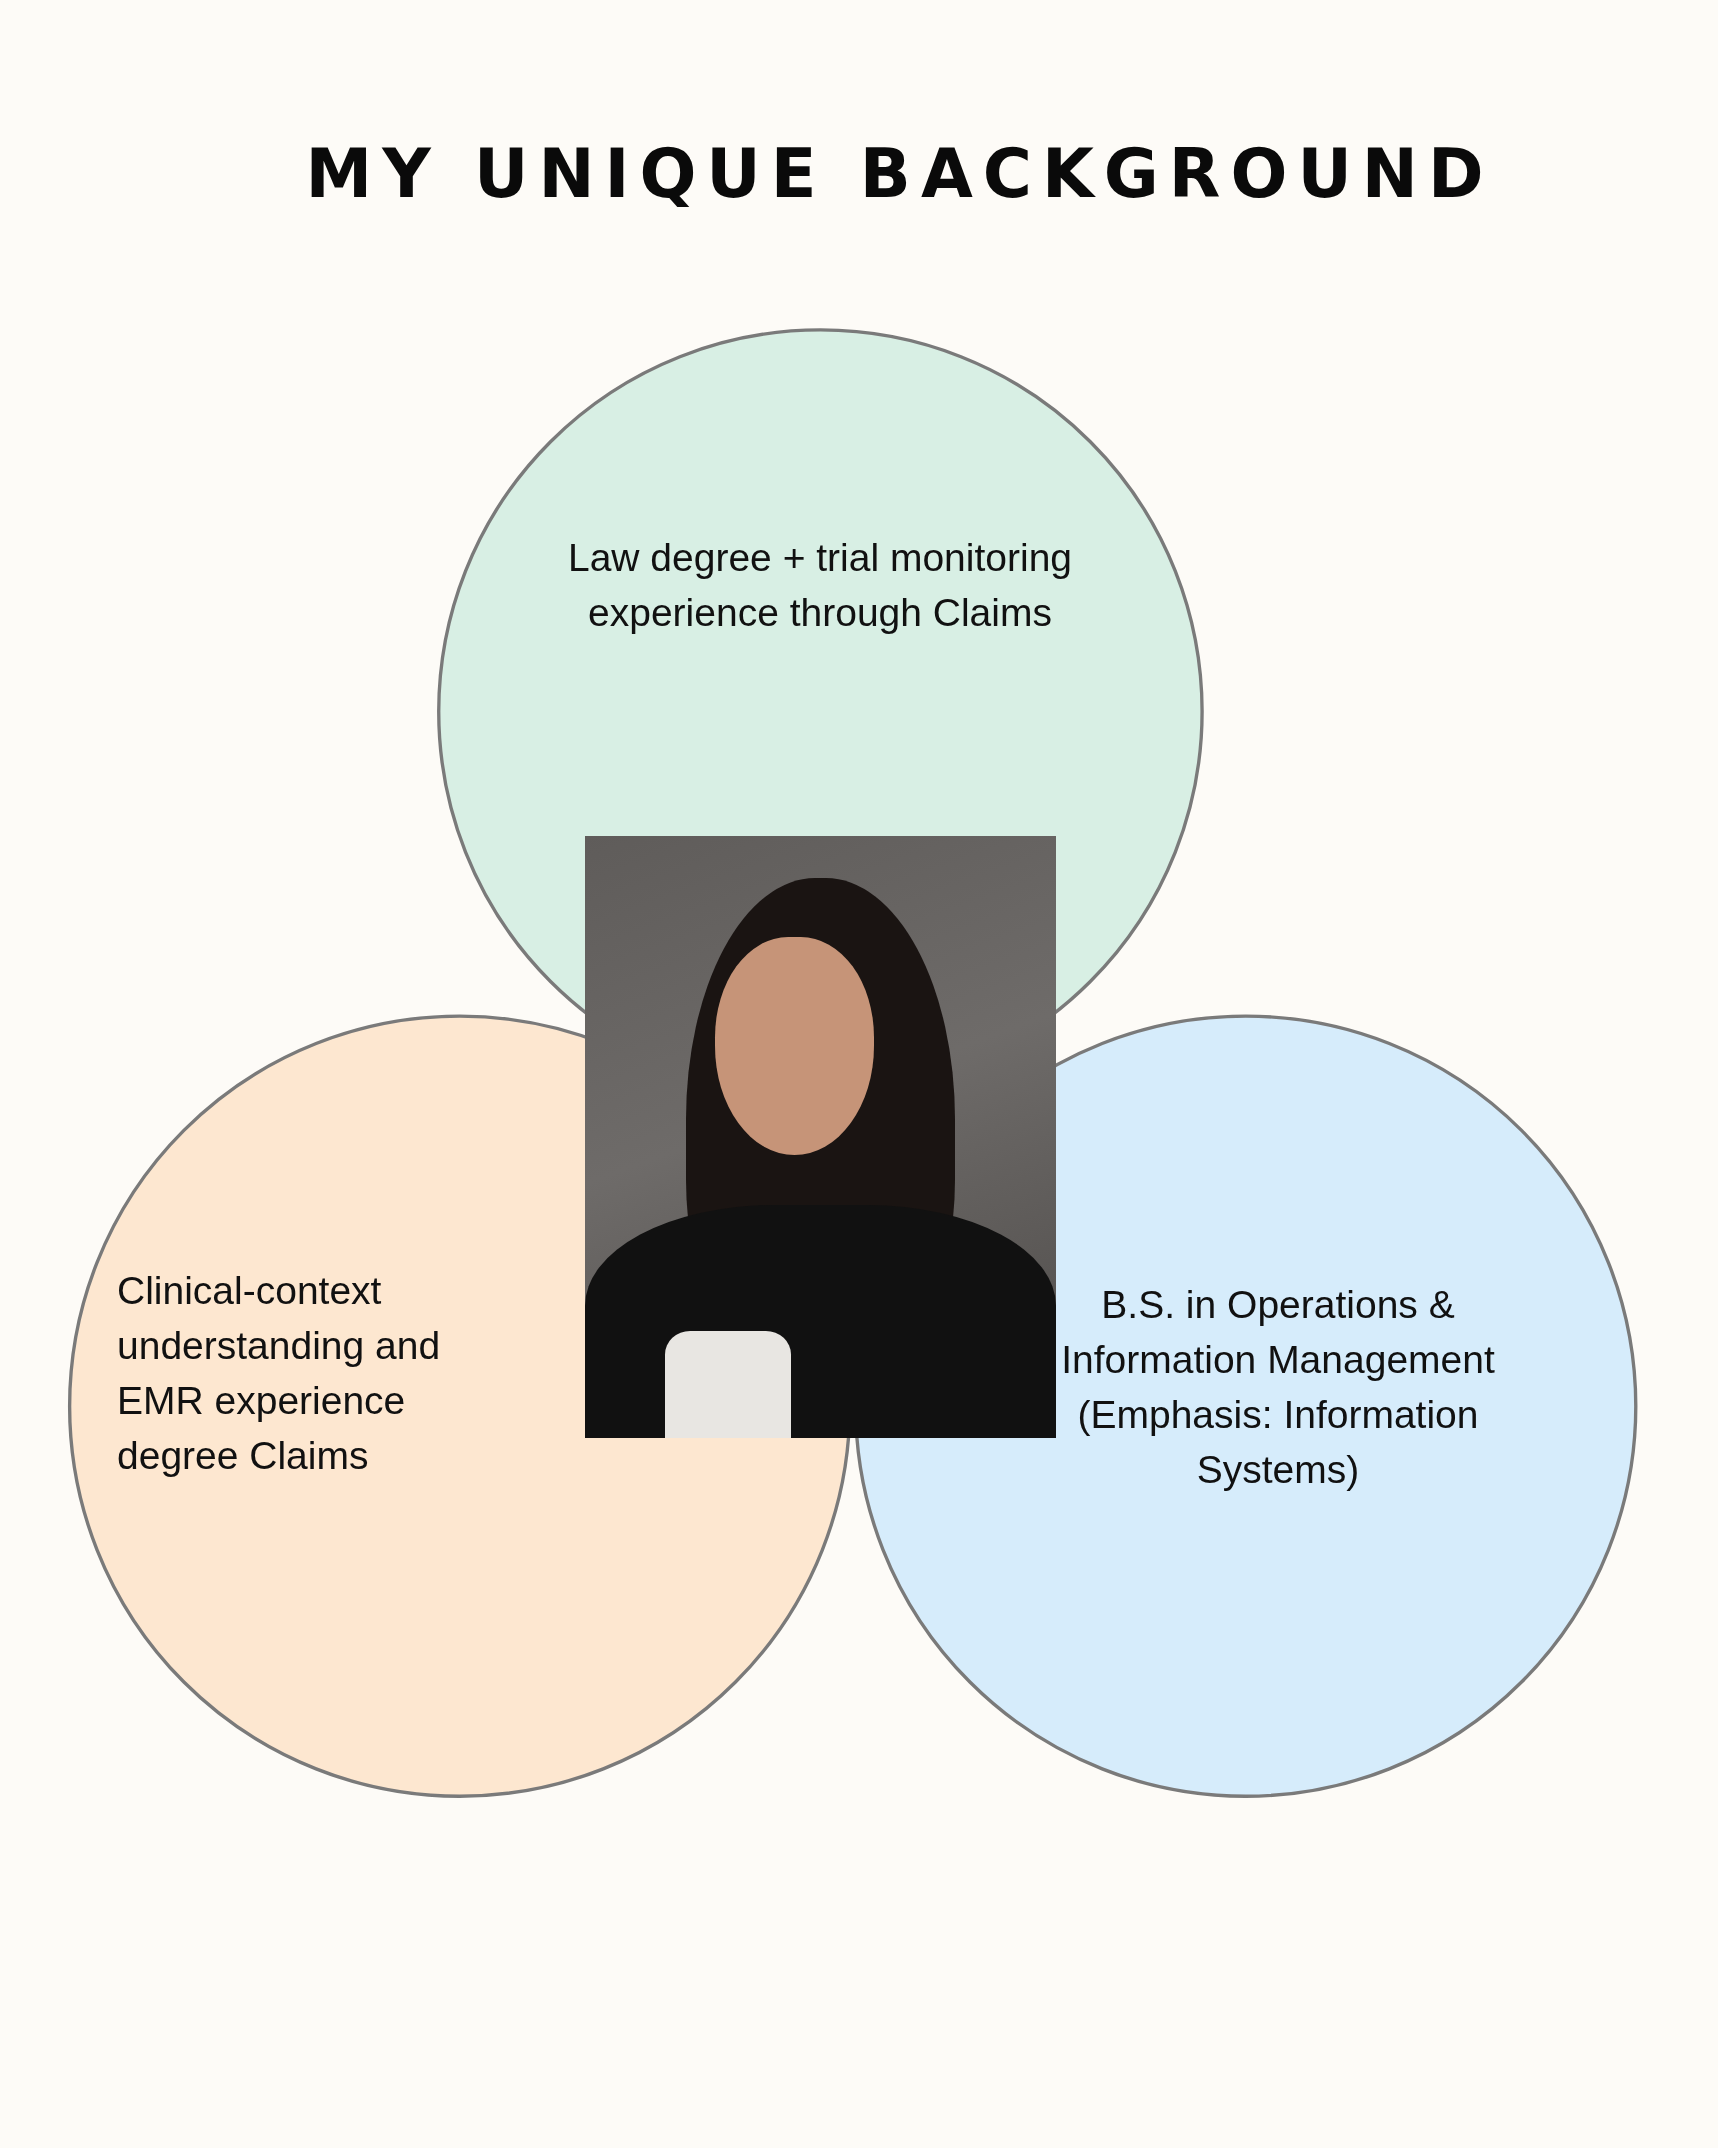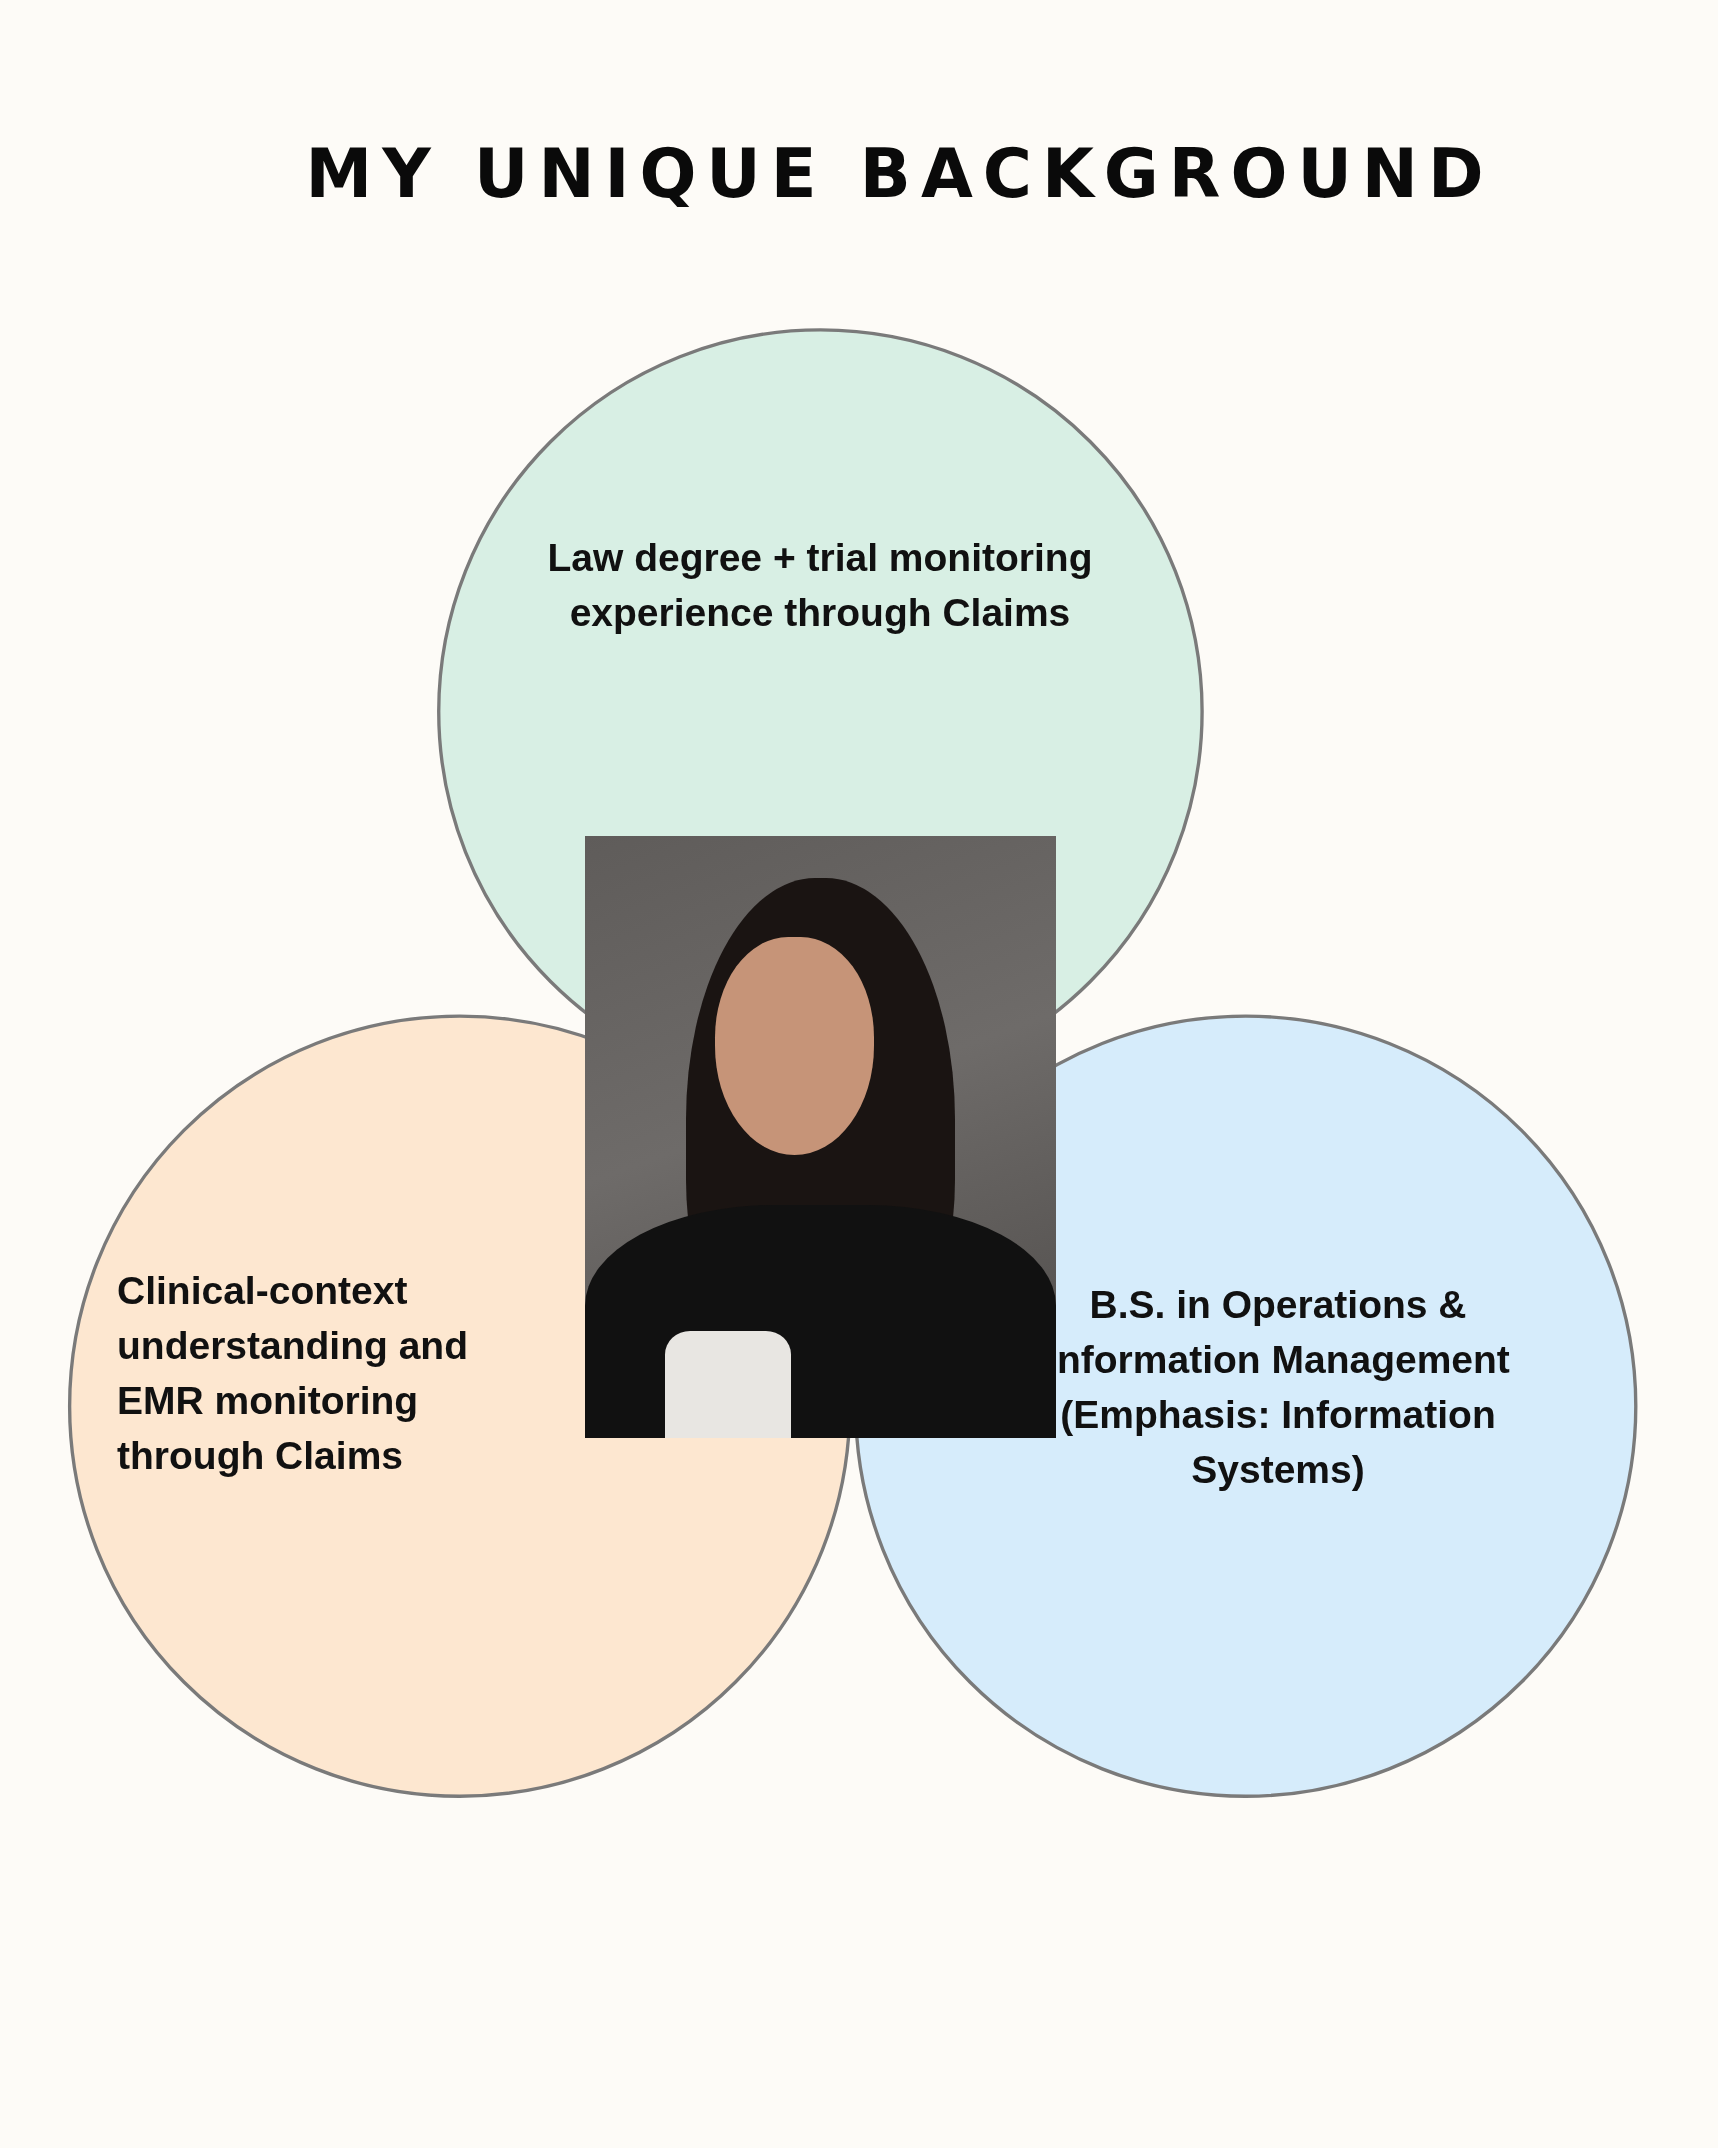--- a/index.html
+++ b/index.html
@@ -1,19 +1,19 @@
 <!DOCTYPE html>
 <html style="font-size:13.4px"><head>
 <meta charset="utf-8">
 <style>
   html, body { margin:0; padding:0; }
   body { width:1718px; height:2148px; background:#fdfbf7; position:relative; overflow:hidden; font-family:"Liberation Sans", sans-serif; }
   .title { position:absolute; left:0; top:134px; width:1799px; text-align:center; font-family:"DejaVu Sans", sans-serif; font-weight:bold; font-size:67px; letter-spacing:10px; color:#0a0a0a; line-height:81px; }
   svg.venn { position:absolute; left:0; top:0; }
-  .label { position:absolute; font-weight:bold; font-size:39px; line-height:55px; color:#111; }
+  .label { position:absolute; font-weight:normal; font-size:39px; line-height:55px; color:#111; }
   .label-top { left:503px; top:530px; width:634px; text-align:center; }
   .label-left { left:117px; top:1263px; width:394px; text-align:left; }
   .label-right { left:1040px; top:1277px; width:476px; text-align:center; }
   .photo { position:absolute; left:585px; top:836px; width:471px; height:602px; background:linear-gradient(160deg,#5f5c5a 0%,#6e6b69 45%,#4d4a48 100%); overflow:hidden; }
   .photo .hair { position:absolute; left:101px; top:42px; width:269px; height:503px; background:#1a1412; border-radius:48% 48% 40% 40%; }
   .photo .face { position:absolute; left:130px; top:101px; width:159px; height:218px; background:#c69478; border-radius:46% 46% 50% 50%; }
   .photo .jacket { position:absolute; left:0; top:369px; width:471px; height:252px; background:#111; border-radius:40% 40% 0 0; }
   .photo .shirt { position:absolute; left:80px; top:495px; width:126px; height:117px; background:#e8e6e2; border-radius:20% 20% 0 0; }
 </style>
 </head>
@@ -21,21 +21,21 @@
 
 <div class="title">MY UNIQUE BACKGROUND</div>
 
 <svg class="venn" width="1718" height="2148" viewBox="0 0 2048 2560">
   <circle cx="978" cy="848" r="455" fill="#d8efe4" stroke="#7a7a7a" stroke-width="4"></circle>
   <circle cx="548" cy="1676" r="465" fill="#fde7d0" stroke="#7a7a7a" stroke-width="4"></circle>
   <circle cx="1485" cy="1676" r="465" fill="#d6ecfb" stroke="#7a7a7a" stroke-width="4"></circle>
 </svg>
 
 <div class="label label-top">Law degree + trial monitoring experience through Claims</div>
-<div class="label label-left">Clinical-context understanding and EMR monitoring through Claims</div>
+<div class="label label-left">Clinical-context understanding and EMR experience degree Claims</div>
 <div class="label label-right">B.S. in Operations &amp; Information Management (Emphasis: Information Systems)</div>
 
 <div class="photo" title="Professional headshot portrait">
   <div class="hair"></div>
   <div class="jacket"></div>
   <div class="shirt"></div>
   <div class="face"></div>
 </div>
 
 

